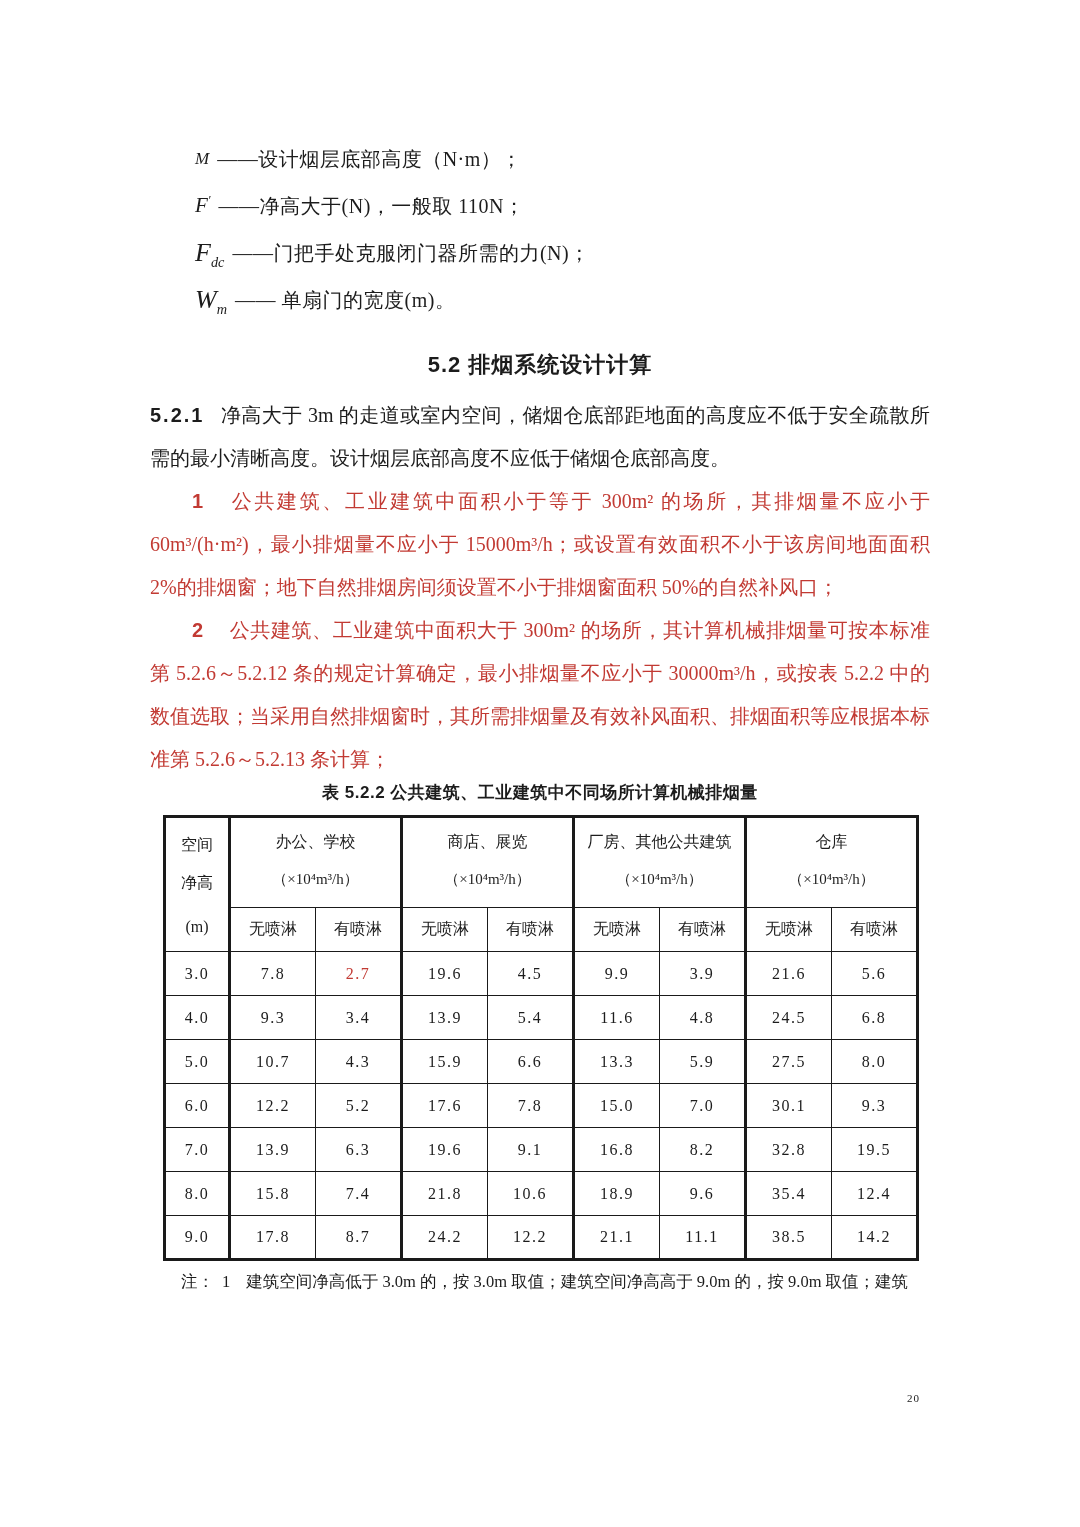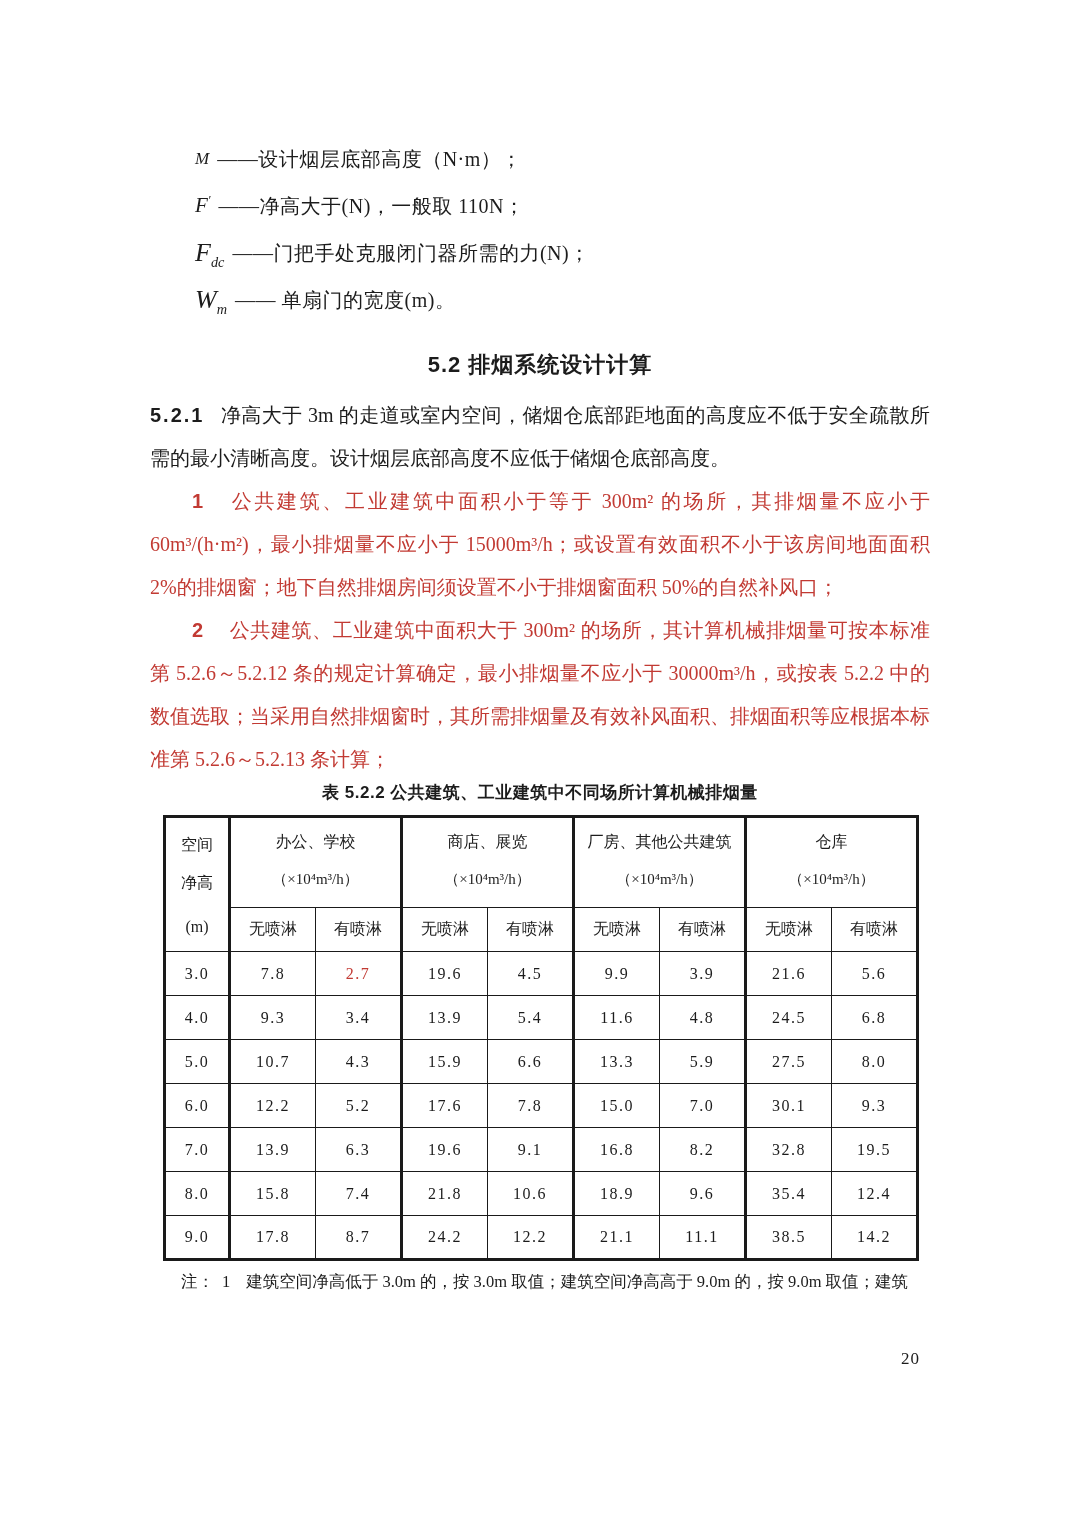--- a/index.html
+++ b/index.html
@@ -81,22 +81,22 @@
   th.grp .gunit { margin-top:17px; font-size:15px; }
   td.num { letter-spacing:1.5px; }
   td.red { color:var(--red,#c23a33); }
 
   
   .note { margin-top:10px; margin-left:31px; font-size:16.5px; }
   .note-prefix { margin-right:8px; }
   .note-num { margin-right:16px; }
 
   .page-num {
-    position:absolute; top:1349px; right:160px;
-    font-size:17px; letter-spacing:1px;
+    position:absolute; top:1392px; right:160px;
+    font-size:11px; letter-spacing:1px;
   }
 </style>
 </head>
 <body>
 
 <div class="page">
   <div class="content">
 
     <div class="defs">
       <div class="def-line">

